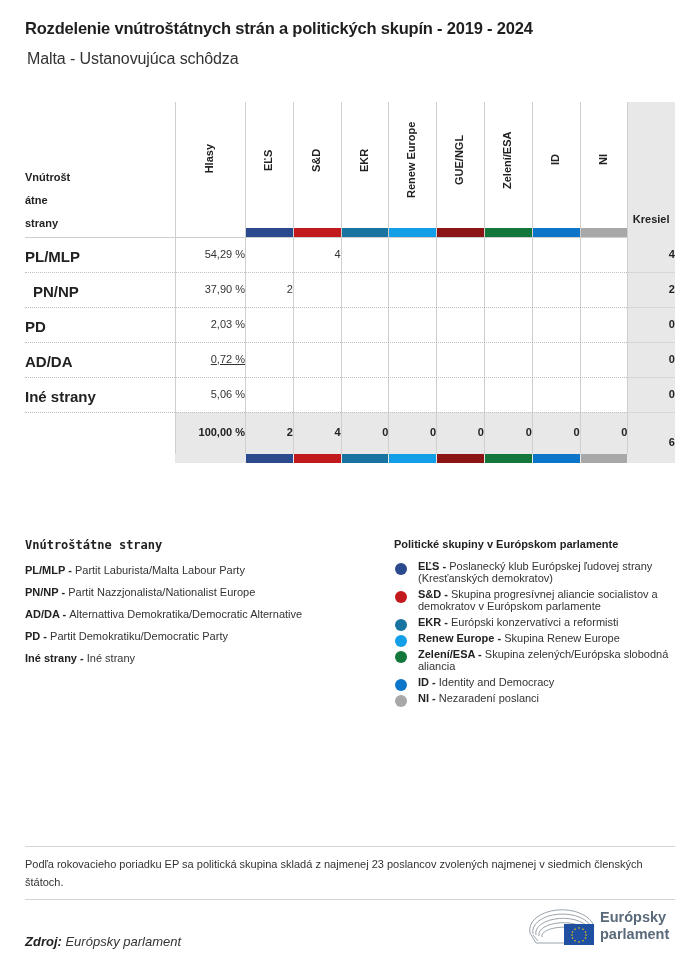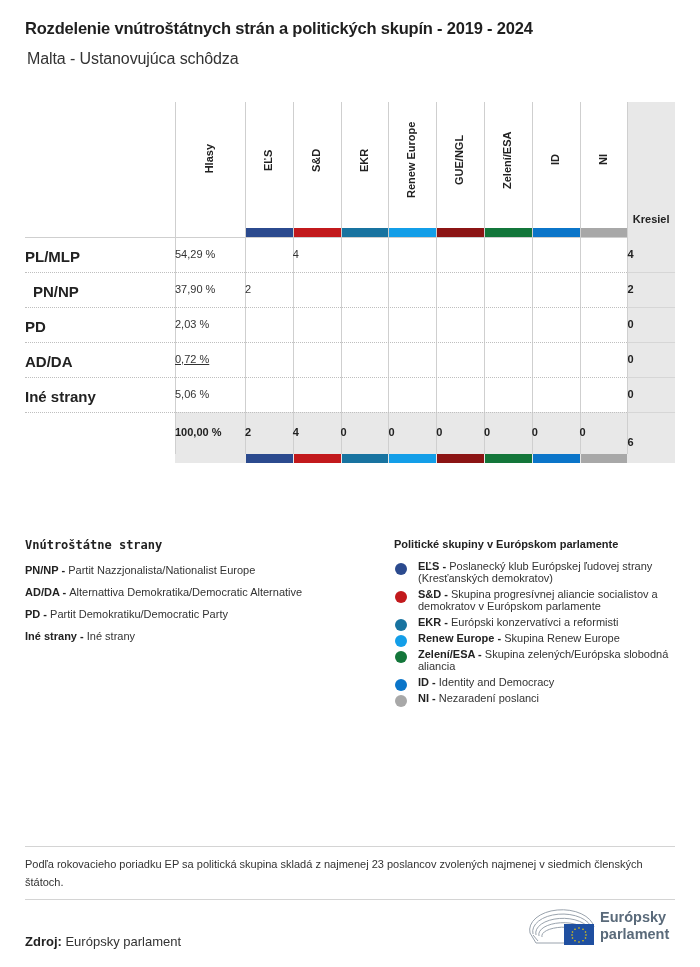--- a/index.html
+++ b/index.html
@@ -10,41 +10,41 @@
   .subtitle { position: absolute; left: 27px; top: 50px; font-size: 16px; color: #333; letter-spacing: -0.1px; }
 
   
   .tbl { position: absolute; left: 25px; top: 102px; width: 650px; height: 362px; }
   .vline { position: absolute; top: 0; width: 1px; background: #cfcfcf; }
   .hdr-label { position: absolute; font-size: 11px; font-weight: bold; color: #222; }
   .rot { position: absolute; font-size: 11px; font-weight: bold; color: #222; writing-mode: vertical-rl; transform: rotate(180deg); white-space: nowrap; text-align: left; }
   .colorbar { position: absolute; height: 9px; }
   .row-line { position: absolute; left: 0; height: 0; border-top: 1px dotted #bfbfbf; }
   .solid-line { position: absolute; left: 0; height: 1px; background: #cfcfcf; }
-  .cell { position: absolute; font-size: 11px; text-align: left; color: #333; }
+  .cell { position: absolute; font-size: 11px; text-align: right; color: #333; }
   .party { position: absolute; left: 0; font-size: 15px; font-weight: bold; color: #222; }
   .kres-bg { position: absolute; background: #e8e8e8; }
   .tot-bg { position: absolute; background: #e8e8e8; }
   .bold { font-weight: bold; color: #222; }
 
   
   .legend-left { position: absolute; left: 25px; top: 538px; width: 350px; }
   .legend-left h3 { font-family: "DejaVu Sans Mono", "Liberation Mono", monospace; font-size: 12px; font-weight: bold; color: #222; margin-bottom: 10px; }
   .legend-left .li { font-size: 11px; color: #333; height: 22px; line-height: 16px; }
   .legend-left .li b { color: #222; }
 
   .legend-right { position: absolute; left: 394px; top: 538px; width: 290px; }
   .legend-right h3 { font-size: 11px; font-weight: bold; color: #222; margin-bottom: 10px; }
   .legend-right .gi { position: relative; padding-left: 24px; font-size: 11px; color: #333; line-height: 12px; margin-bottom: 4px; }
   .legend-right .gi b { color: #222; }
   .dot { position: absolute; left: 1px; top: 3px; width: 12px; height: 12px; border-radius: 50%; }
 
   .hr { position: absolute; left: 25px; width: 650px; height: 1px; background: #d4d4d4; }
   .note { position: absolute; left: 25px; top: 855px; width: 640px; font-size: 11px; color: #333; line-height: 18px; }
-  .source { position: absolute; left: 25px; top: 934px; font-size: 13px; color: #333; }
+  .source { position: absolute; left: 25px; top: 934px; font-size: 13px; color: #333; font-style: italic; }
   .source b { color: #222; }
 
   .logo { position: absolute; left: 528px; top: 907px; width: 150px; height: 42px; }
   .logo-text { position: absolute; left: 72px; top: 2px; font-size: 14.5px; font-weight: bold; color: #5a6a7a; line-height: 17px; }
 </style>
 </head>
 <body>
 
 <div class="title">Rozdelenie vnútroštátnych strán a politických skupín - 2019 - 2024</div>
 <div class="subtitle">Malta - Ustanovujúca schôdza</div>
@@ -55,20 +55,25 @@
     <div class="vline" style="left: 150px; height: 352px;"></div>
     <div class="vline" style="left: 220px; height: 352px;"></div>
     <div class="vline" style="left: 267.8px; height: 352px;"></div>
     <div class="vline" style="left: 315.6px; height: 352px;"></div>
     <div class="vline" style="left: 363.4px; height: 352px;"></div>
     <div class="vline" style="left: 411.2px; height: 352px;"></div>
     <div class="vline" style="left: 459px; height: 352px;"></div>
     <div class="vline" style="left: 506.8px; height: 352px;"></div>
     <div class="vline" style="left: 554.6px; height: 352px;"></div>
     <div class="vline" style="left: 602.4px; height: 352px;"></div>
+    <div class="hdr-label" style="left: 0px; top: 64px; line-height: 23px;">
+      <div>Vnútrošt</div>
+      <div>átne</div>
+      <div>strany</div>
+    </div>
     <div class="rot" style="left: 178px; top: 42px;">Hlasy</div>
     <div class="rot" style="left: 236.9px; top: 16px; height: 84px; display: flex; align-items: center; justify-content: center;">EĽS</div>
     <div class="colorbar" style="left: 221px; top: 126px; width: 46.8px; background: rgb(43, 74, 142);"></div>
     <div class="colorbar" style="left: 221px; top: 352px; width: 46.8px; background: rgb(43, 74, 142);"></div>
     <div class="rot" style="left: 284.7px; top: 16px; height: 84px; display: flex; align-items: center; justify-content: center;">S&amp;D</div>
     <div class="colorbar" style="left: 268.8px; top: 126px; width: 46.8px; background: rgb(194, 25, 28);"></div>
     <div class="colorbar" style="left: 268.8px; top: 352px; width: 46.8px; background: rgb(194, 25, 28);"></div>
     <div class="rot" style="left: 332.5px; top: 16px; height: 84px; display: flex; align-items: center; justify-content: center;">EKR</div>
     <div class="colorbar" style="left: 316.6px; top: 126px; width: 46.8px; background: rgb(24, 115, 160);"></div>
     <div class="colorbar" style="left: 316.6px; top: 352px; width: 46.8px; background: rgb(24, 115, 160);"></div>
@@ -124,20 +129,21 @@
     <div class="cell bold" style="left: 411.2px; width: 47.8px; top: 324px;">0</div>
     <div class="cell bold" style="left: 459px; width: 47.8px; top: 324px;">0</div>
     <div class="cell bold" style="left: 506.8px; width: 47.8px; top: 324px;">0</div>
     <div class="cell bold" style="left: 554.6px; width: 47.8px; top: 324px;">0</div>
     <div class="cell bold" style="left: 602.4px; width: 47.6px; top: 334px;">6</div>
   </div>
 
 <div class="legend-left">
   <h3>Vnútroštátne strany</h3>
   <div id="nat-list">
+      <div class="li"><b>PL/MLP - </b><span>Partit Laburista/Malta Labour Party</span></div>
       <div class="li"><b>PN/NP - </b><span>Partit Nazzjonalista/Nationalist Europe</span></div>
       <div class="li"><b>AD/DA - </b><span>Alternattiva Demokratika/Democratic Alternative</span></div>
       <div class="li"><b>PD - </b><span>Partit Demokratiku/Democratic Party</span></div>
       <div class="li"><b>Iné strany - </b><span>Iné strany</span></div>
     </div>
 </div>
 
 <div class="legend-right">
   <h3>Politické skupiny v Európskom parlamente</h3>
   <div id="grp-list">

